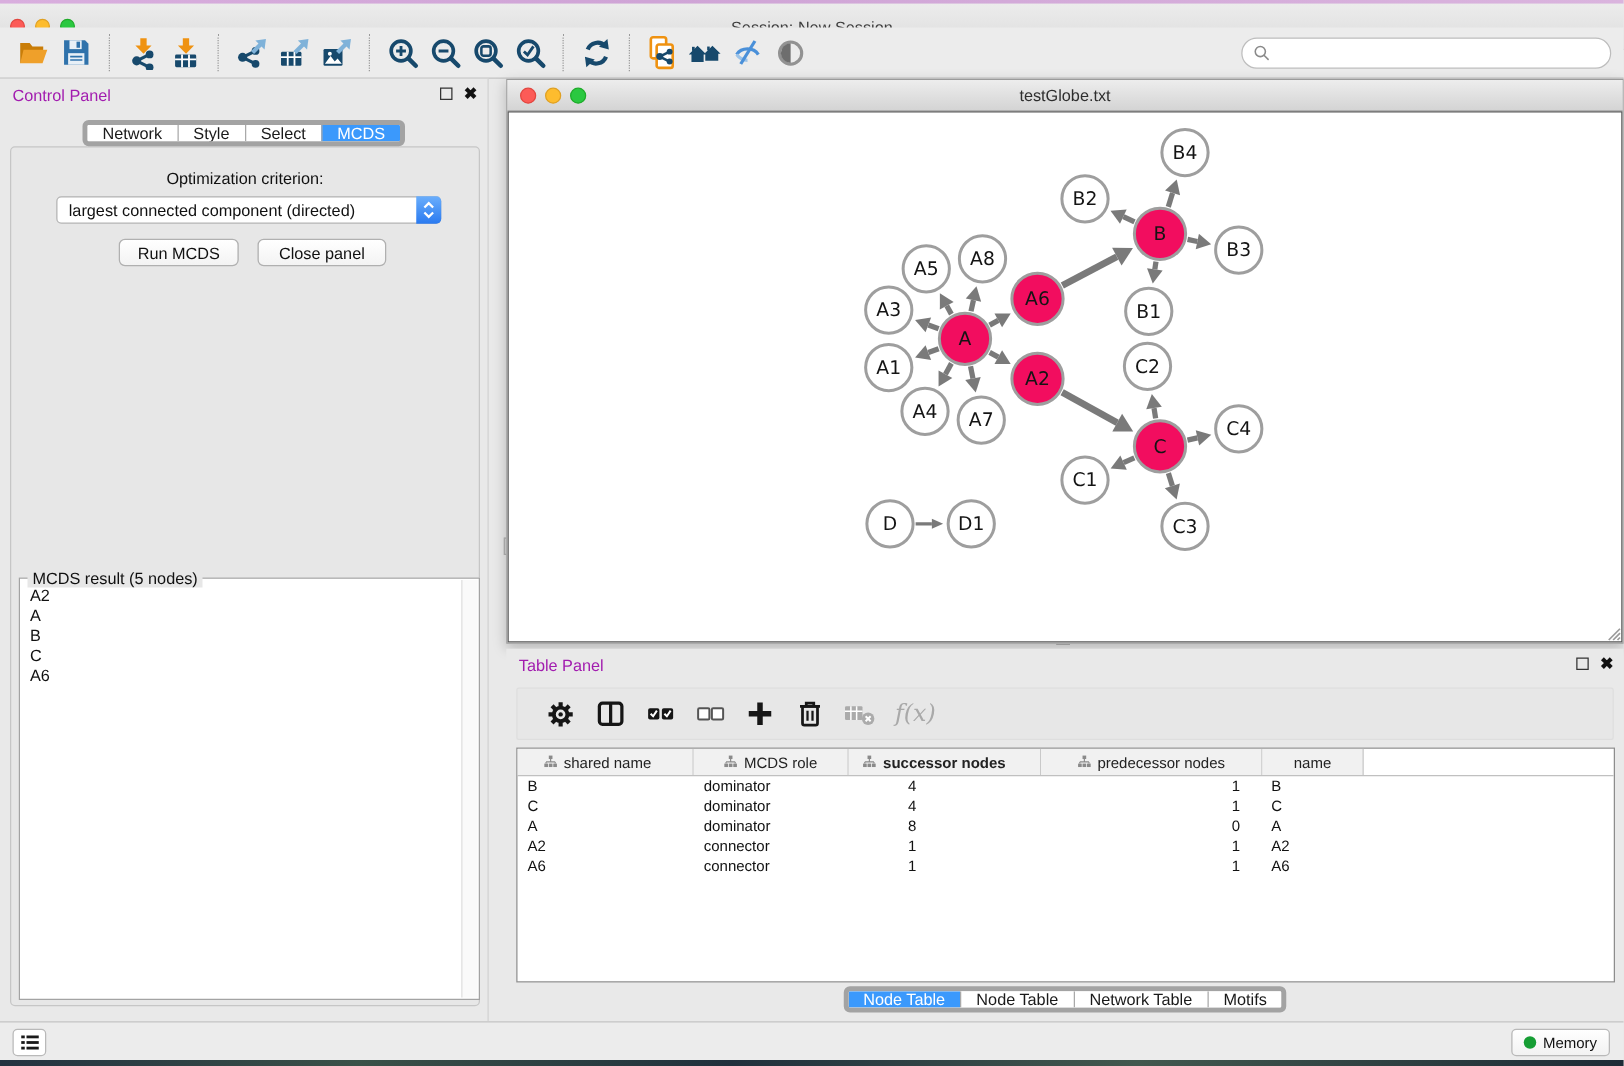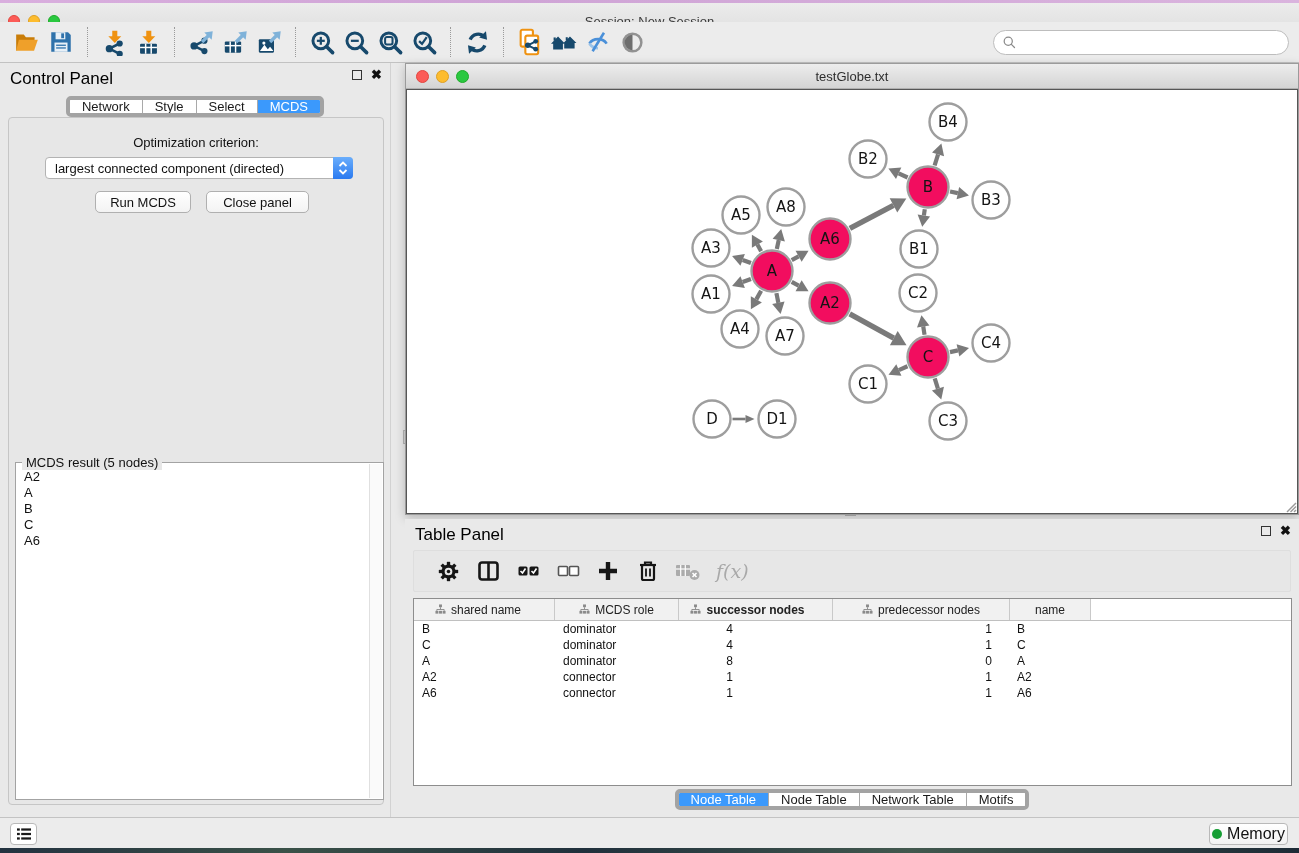--- a/index.html
+++ b/index.html
@@ -21,21 +21,21 @@
 
   
   #toolbar { top:22px; left:0; width:1299px; height:41px; background:#ececec; border-bottom:1px solid #c2c2c2; display:flex; align-items:center; padding:0 10px; }
   .tb-btn { width:34px; height:32px; display:flex; align-items:center; justify-content:center; border-radius:4px; }
   .tb-sep { width:1px; height:30px; border-left:1px dotted #9a9a9a; margin:0 9px; }
   #search-box { margin-left:auto; width:296px; height:25px; background:#fff; border:1px solid #bdbdbd; border-radius:13px; display:flex; align-items:center; padding:0 8px; }
   #search-box input { border:none; outline:none; flex:1; font-size:12px; background:transparent; margin-left:5px; font-family:"Liberation Sans",sans-serif; }
 
   
   #control-panel { top:63px; left:0; width:391px; height:754px; background:#e9e9e9; border-right:1px solid #d2d2d2; }
-  .panel-head { position:absolute; top:6px; left:10px; font-size:17px; color:#000000; }
+  .panel-head { position:absolute; top:6px; left:10px; font-size:13px; color:#a21caf; }
   .panel-ctls { position:absolute; top:7px; right:8px; display:flex; gap:9px; align-items:center; }
   .float-glyph { width:10px; height:10px; border:1.5px solid #333; display:inline-block; }
   .close-glyph { font-size:13px; font-weight:bold; color:#111; line-height:10px; }
   .segmented { display:flex; background:#fff; border:4px solid #a3a3a3; border-radius:5px; overflow:hidden; height:21px; }
   .segmented .seg { display:flex; align-items:center; justify-content:center; padding:0 12px; font-size:13px; color:#1a1a1a; border-left:1px solid #a9a9a9; background:#fff; }
   .segmented .seg:first-child { border-left:none; }
   .segmented .seg.sel { background:#3b99fc; color:#fff; }
   #cp-tabs { position:absolute; top:33px; left:0; right:0; display:flex; justify-content:center; z-index:2; }
   #cp-body { position:absolute; left:8px; top:54px; width:376px; height:688px; background:#e7e7e7; border:1px solid #c6c6c6; border-radius:4px; }
   #opt-label { position:absolute; top:17px; left:0; right:0; text-align:center; font-size:13px; color:#111; }
@@ -78,21 +78,21 @@
   .c0 { width:141px; padding-left:8px; }
   .c1 { width:124px; padding-left:8px; }
   .c2 { width:154px; text-align:right; padding-right:100px; }
   .c3 { width:177px; text-align:right; padding-right:18px; }
   .c4 { width:81px; padding-left:7px; }
   #tp-tabs { position:absolute; top:270px; left:0; right:0; display:flex; justify-content:center; }
 
   
   #status-bar { top:817px; left:0; width:1299px; height:31px; background:#ececec; border-top:1px solid #c3c3c3; }
   #list-btn { position:absolute; left:10px; top:5px; width:27px; height:22px; background:#fff; border:1px solid #b9b9b9; border-radius:4px; display:flex; align-items:center; justify-content:center; }
-  #memory-btn { position:absolute; right:11px; top:5px; width:79px; height:22px; background:linear-gradient(#fff,#f2f2f2); border:1px solid #b9b9b9; border-radius:4px; display:flex; align-items:center; justify-content:center; gap:5px; font-size:16px; color:#111; }
+  #memory-btn { position:absolute; right:11px; top:5px; width:79px; height:22px; background:linear-gradient(#fff,#f2f2f2); border:1px solid #b9b9b9; border-radius:4px; display:flex; align-items:center; justify-content:center; gap:5px; font-size:12px; color:#111; }
   #memory-dot { width:10px; height:10px; border-radius:50%; background:#169e34; }
   #desktop-bottom { top:848px; left:0; width:1299px; height:5px; background:linear-gradient(90deg,#233240,#3a5148 22%,#20303c 45%,#42584e 70%,#1d2b36); }
 </style>
 </head>
 <body>
 
 <div id="desktop-top" class="abs"></div>
 <div id="titlebar" class="abs">
   <div class="lights">
     <span class="light red"></span>

